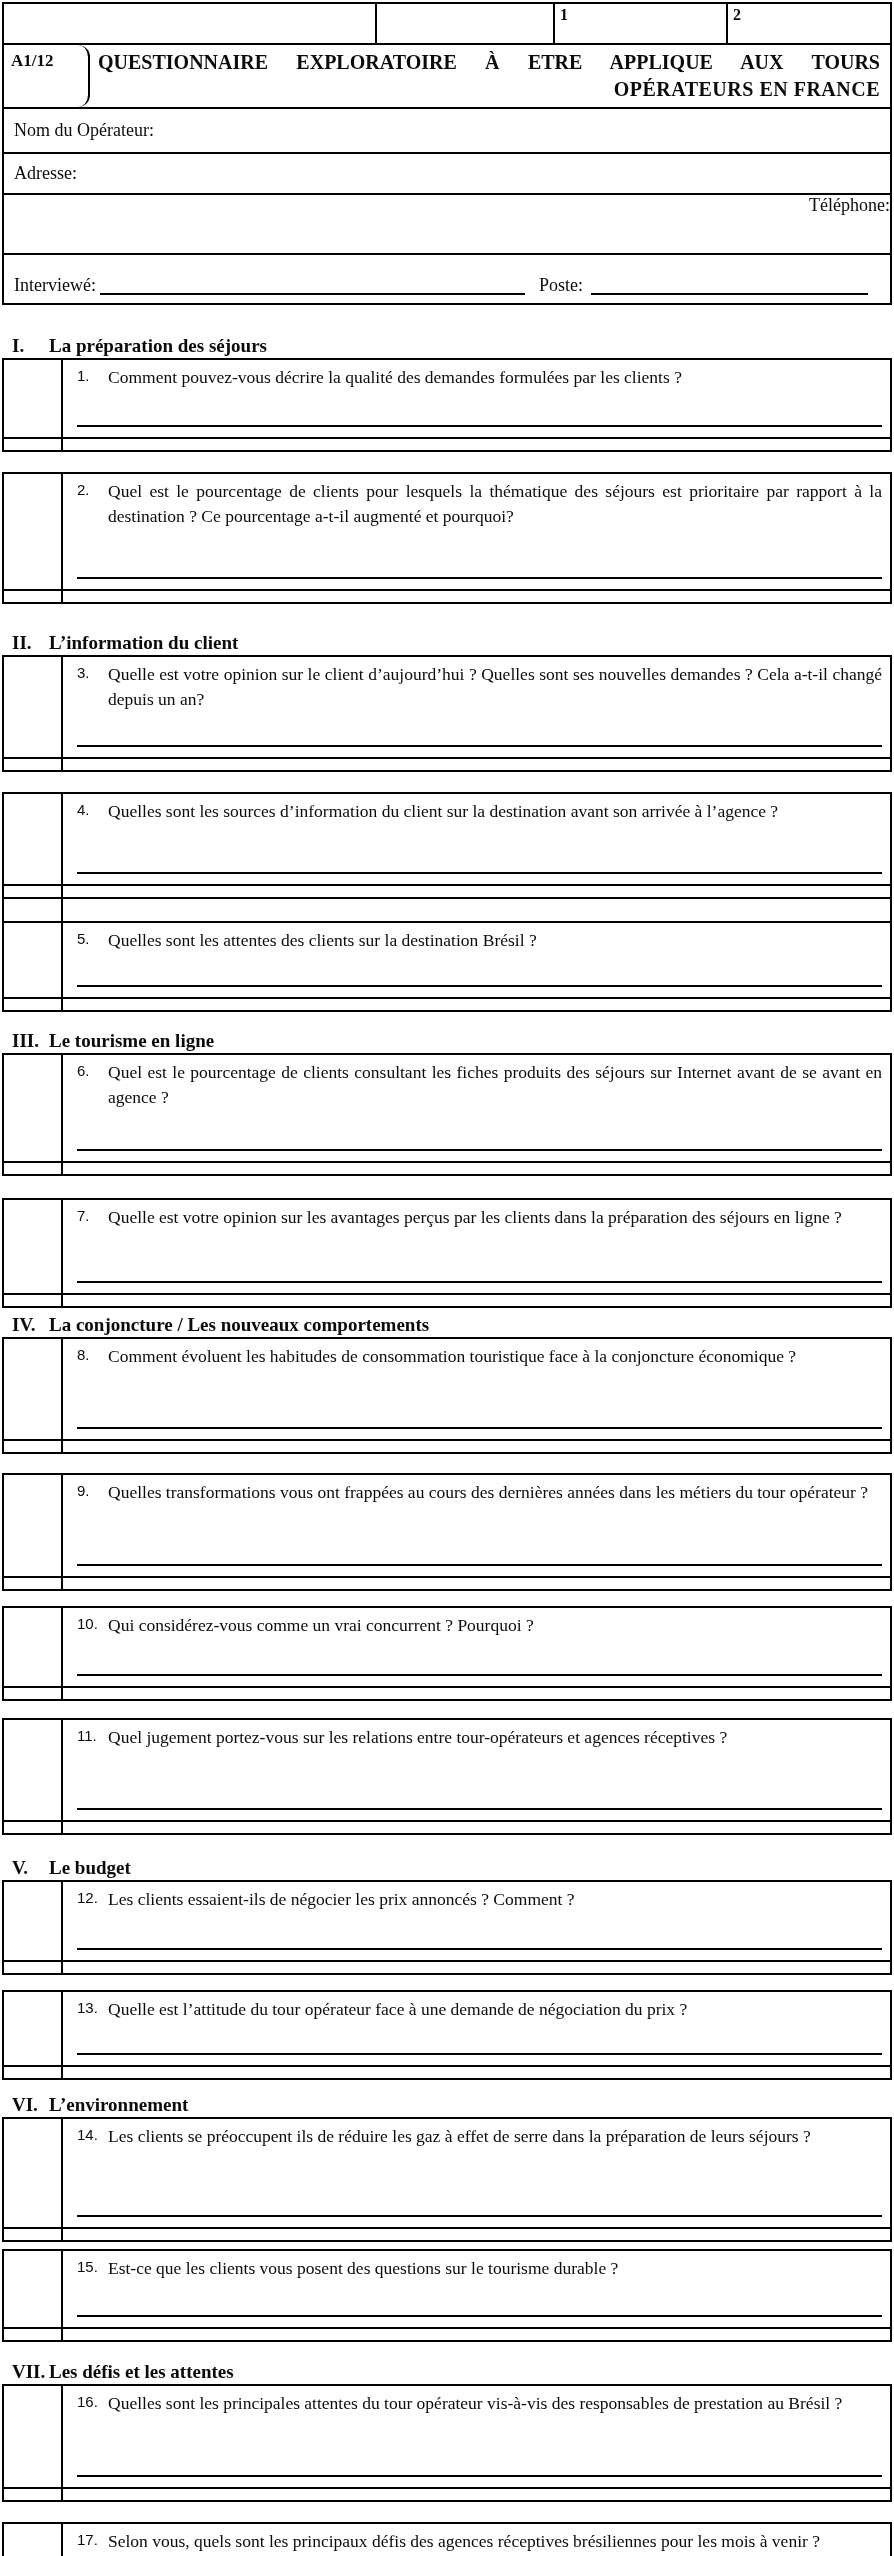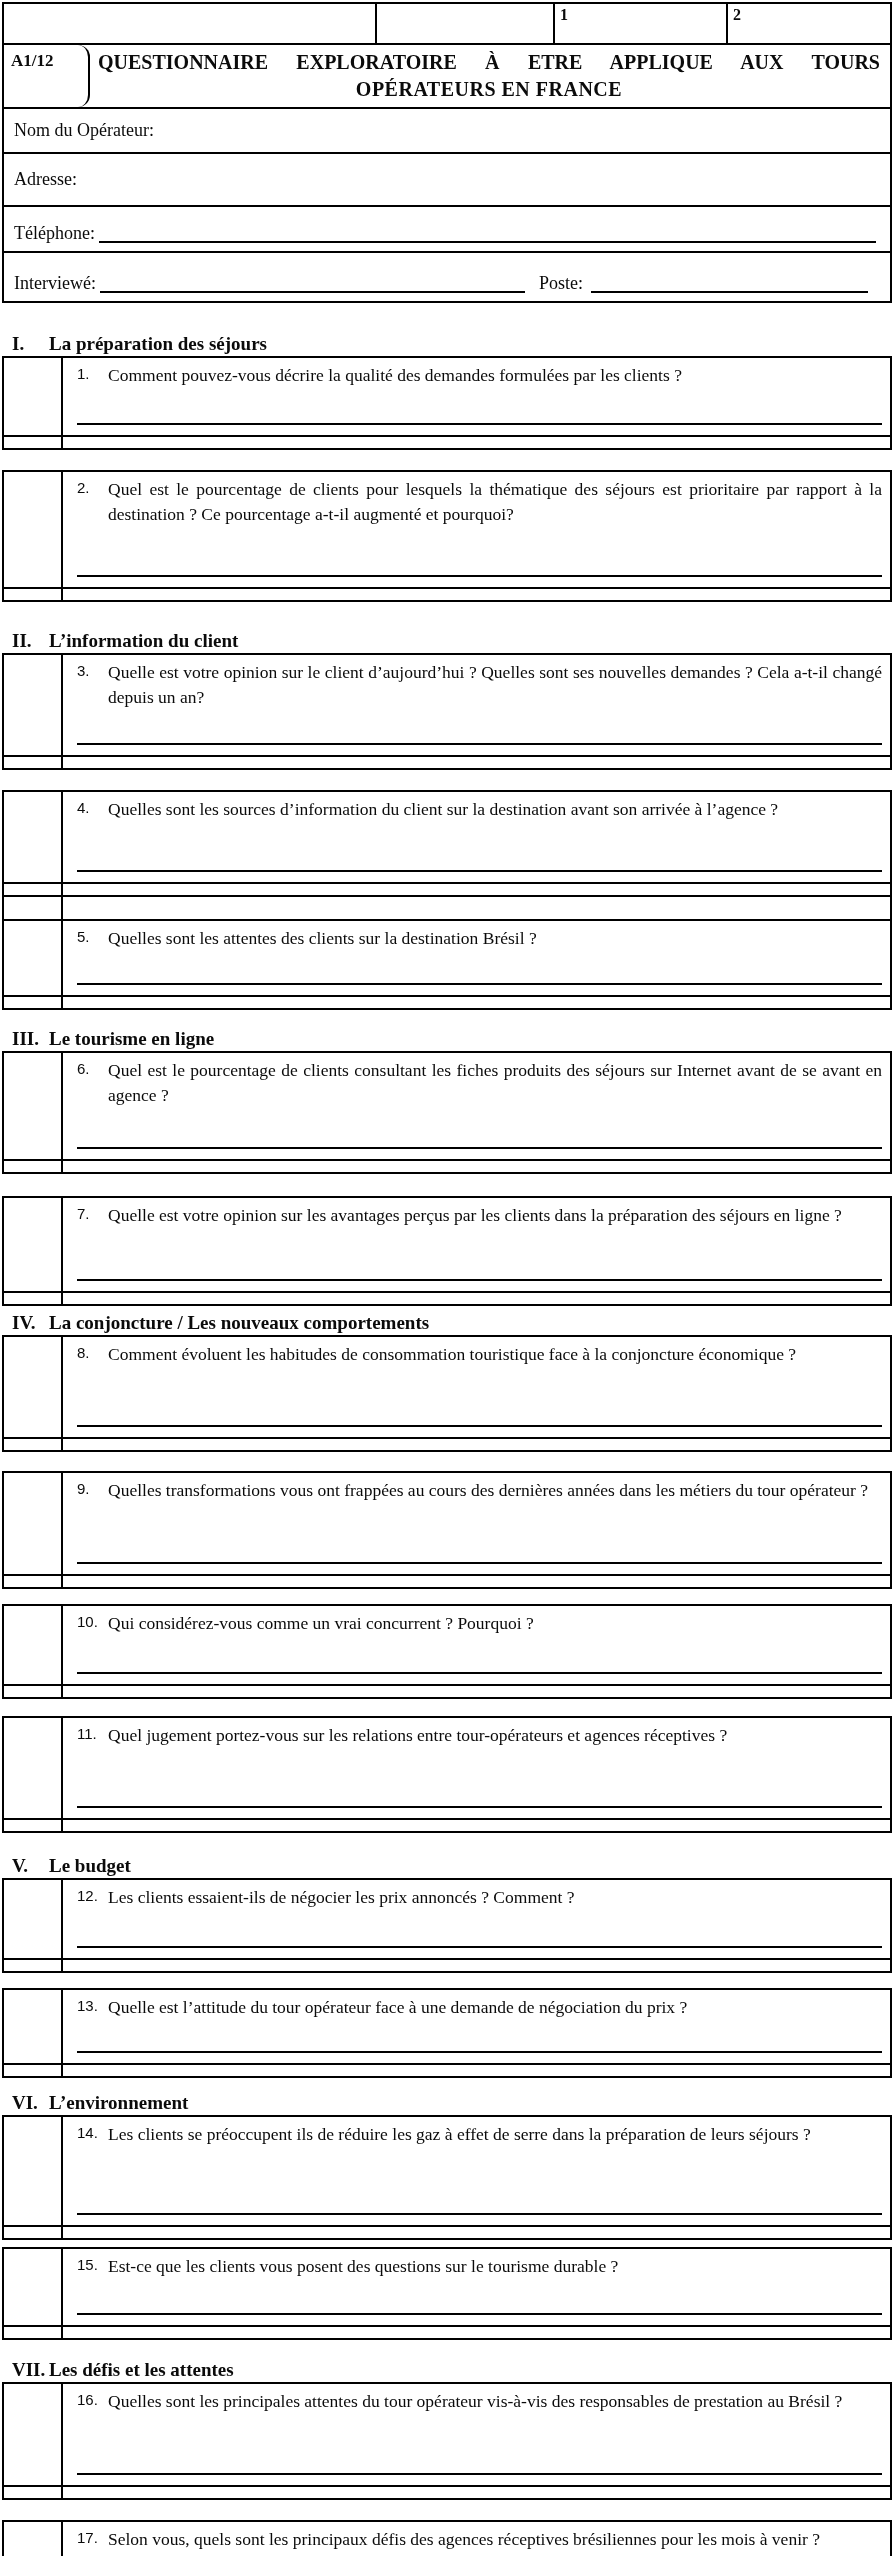--- a/index.html
+++ b/index.html
@@ -16,24 +16,24 @@
   .h-cell{box-sizing:border-box;}
   .rowA{height:41px;}
   .rowA .c1{width:373px;border-right:2px solid #000;}
   .rowA .c2{width:178px;border-right:2px solid #000;}
   .rowA .c3{width:173px;border-right:2px solid #000;font-weight:bold;font-size:16px;padding:2px 0 0 5px;}
   .rowA .c4{flex:1;font-weight:bold;font-size:16px;padding:2px 0 0 5px;}
   .rowB{min-height:58px;}
   .rowB .code{width:86px;border-right:2px solid #000;font-weight:bold;font-size:17px;padding:6px 0 0 7px;border-radius:12px;}
   .rowB .title{flex:1;padding:4px 10px 4px 8px;font-weight:bold;font-size:20px;line-height:27px;}
   .title-l1{text-align:justify;text-align-last:justify;}
-  .title-l2{text-align:center;letter-spacing:.5px;}
+  .title-l2{text-align:right;letter-spacing:.5px;}
   .rowC{height:45px;}
-  .rowD{height:53px;}
-  .rowE{height:46px;}
+  .rowD{height:41px;}
+  .rowE{height:60px;flex-direction:column;}
   .rowF{height:48px;}
   .label-row{display:flex;align-items:center;padding-left:10px;font-size:18px;}
   .line-row{display:flex;align-items:flex-end;padding:0 0 7px 10px;font-size:18px;}
   .fill{border-bottom:2px solid #000;height:2px;}
   .fill-phone{flex:1;margin:0 14px 1px 4px;}
   .fill-int{width:425px;margin:0 0 1px 4px;}
   .fill-poste{flex:1;margin:0 22px 1px 8px;}
   .poste-label{margin-left:14px;}
   
   .sec{font-weight:bold;font-size:19px;line-height:22px;padding-left:10px;}

